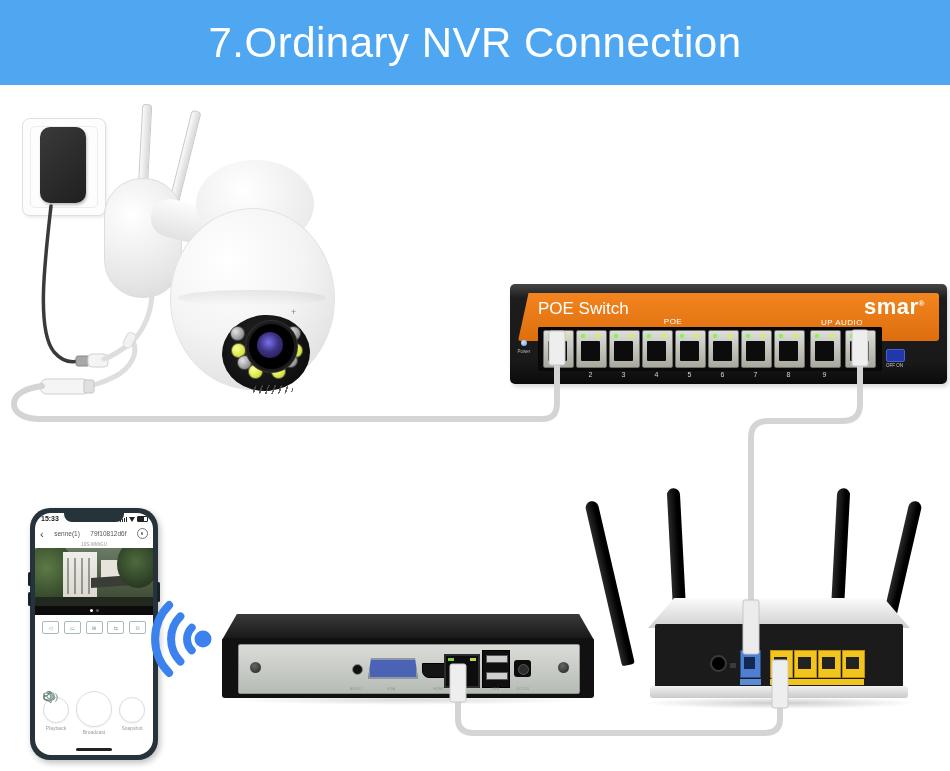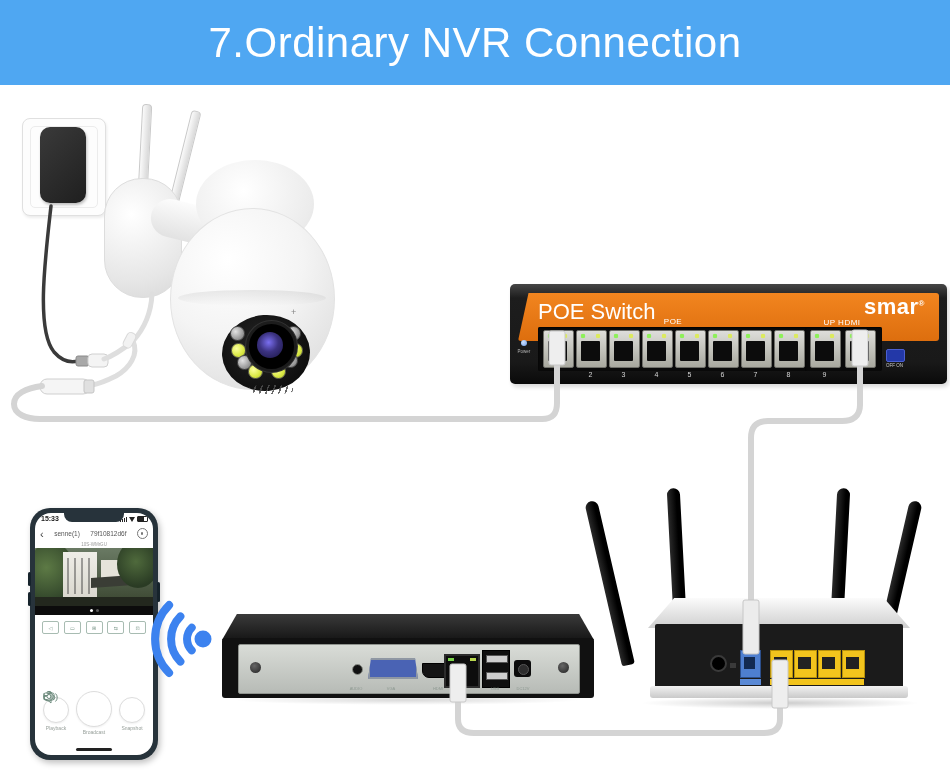--- a/index.html
+++ b/index.html
@@ -45,21 +45,21 @@
   .mic-mark{position:absolute;left:291px;top:307px;font-size:9px;color:#888;}
   .spk{position:absolute;left:249px;top:385px;width:44px;height:9px;border-radius:40%;
        background:repeating-linear-gradient(110deg,#4e4e4e 0 1.5px,transparent 1.5px 6px);opacity:.85;}
 
   
   .switch-box{position:absolute;left:510px;top:284px;width:437px;height:100px;border-radius:5px;
        background:linear-gradient(180deg,#464646 0,#1d1d1d 14%,#191919 78%,#0a0a0a 100%);
        box-shadow:2px 3px 4px rgba(0,0,0,.15);}
   .switch-orange{position:absolute;left:518px;top:293px;width:421px;height:48px;border-radius:3px;
        background:linear-gradient(#f2851f,#dd6e0e);clip-path:polygon(2.5% 0,100% 0,100% 100%,0 100%);}
-  .sw-title{position:absolute;left:538px;top:299px;color:#fff;font-size:22px;}
+  .sw-title{position:absolute;left:538px;top:299px;color:#fff;font-size:17px;}
   .sw-brand{position:absolute;left:864px;top:294px;color:#fff;font-size:22px;font-weight:bold;letter-spacing:.5px;}
   .sw-brand sup{font-size:8px;}
   .grp-label{position:absolute;color:#fff;font-size:8px;text-align:center;letter-spacing:.5px;}
   .recess{position:absolute;top:327px;height:44px;background:#0a0a0a;border-radius:2px;box-shadow:inset 0 1px 2px #000;}
   .eport{position:absolute;top:330px;width:29px;height:36px;border-radius:2px;
        background:linear-gradient(#dededa,#a9a99f);border:1px solid #70706a;}
   .eport::before{content:"";position:absolute;left:4px;top:10px;width:19px;height:20px;background:#0c0c0c;border-radius:1px;}
   .eport::after{content:"";position:absolute;left:2px;top:2px;width:23px;height:6px;
        background:radial-gradient(circle at 4px 3px,#8ef05a 0 2px,transparent 2.6px),
                   radial-gradient(circle at 19px 3px,#dcea5e 0 2px,transparent 2.6px);}
@@ -175,21 +175,21 @@
   <div class="lens-ring"></div>
   <div class="lens"></div>
   <div class="mic-mark">+</div>
   <div class="spk"></div>
 
   <div class="switch-box"></div>
   <div class="switch-orange"></div>
   <div class="sw-title">POE Switch</div>
   <div class="sw-brand"><span>smar</span><sup>®</sup></div>
   <div class="grp-label" style="left:653px;top:317px;width:40px;">POE</div>
-  <div class="grp-label" style="left:812px;top:318px;width:60px;">UP HDMI</div>
+  <div class="grp-label" style="left:812px;top:318px;width:60px;">UP AUDIO</div>
   <div class="recess" style="left:538px;width:272px;"></div>
   <div class="recess" style="left:805px;width:77px;"></div>
   <div class="eport" style="left:543px;"></div>
   <div class="eport" style="left:576px;"></div>
   <div class="eport" style="left:609px;"></div>
   <div class="eport" style="left:642px;"></div>
   <div class="eport" style="left:675px;"></div>
   <div class="eport" style="left:708px;"></div>
   <div class="eport" style="left:741px;"></div>
   <div class="eport" style="left:774px;"></div>

